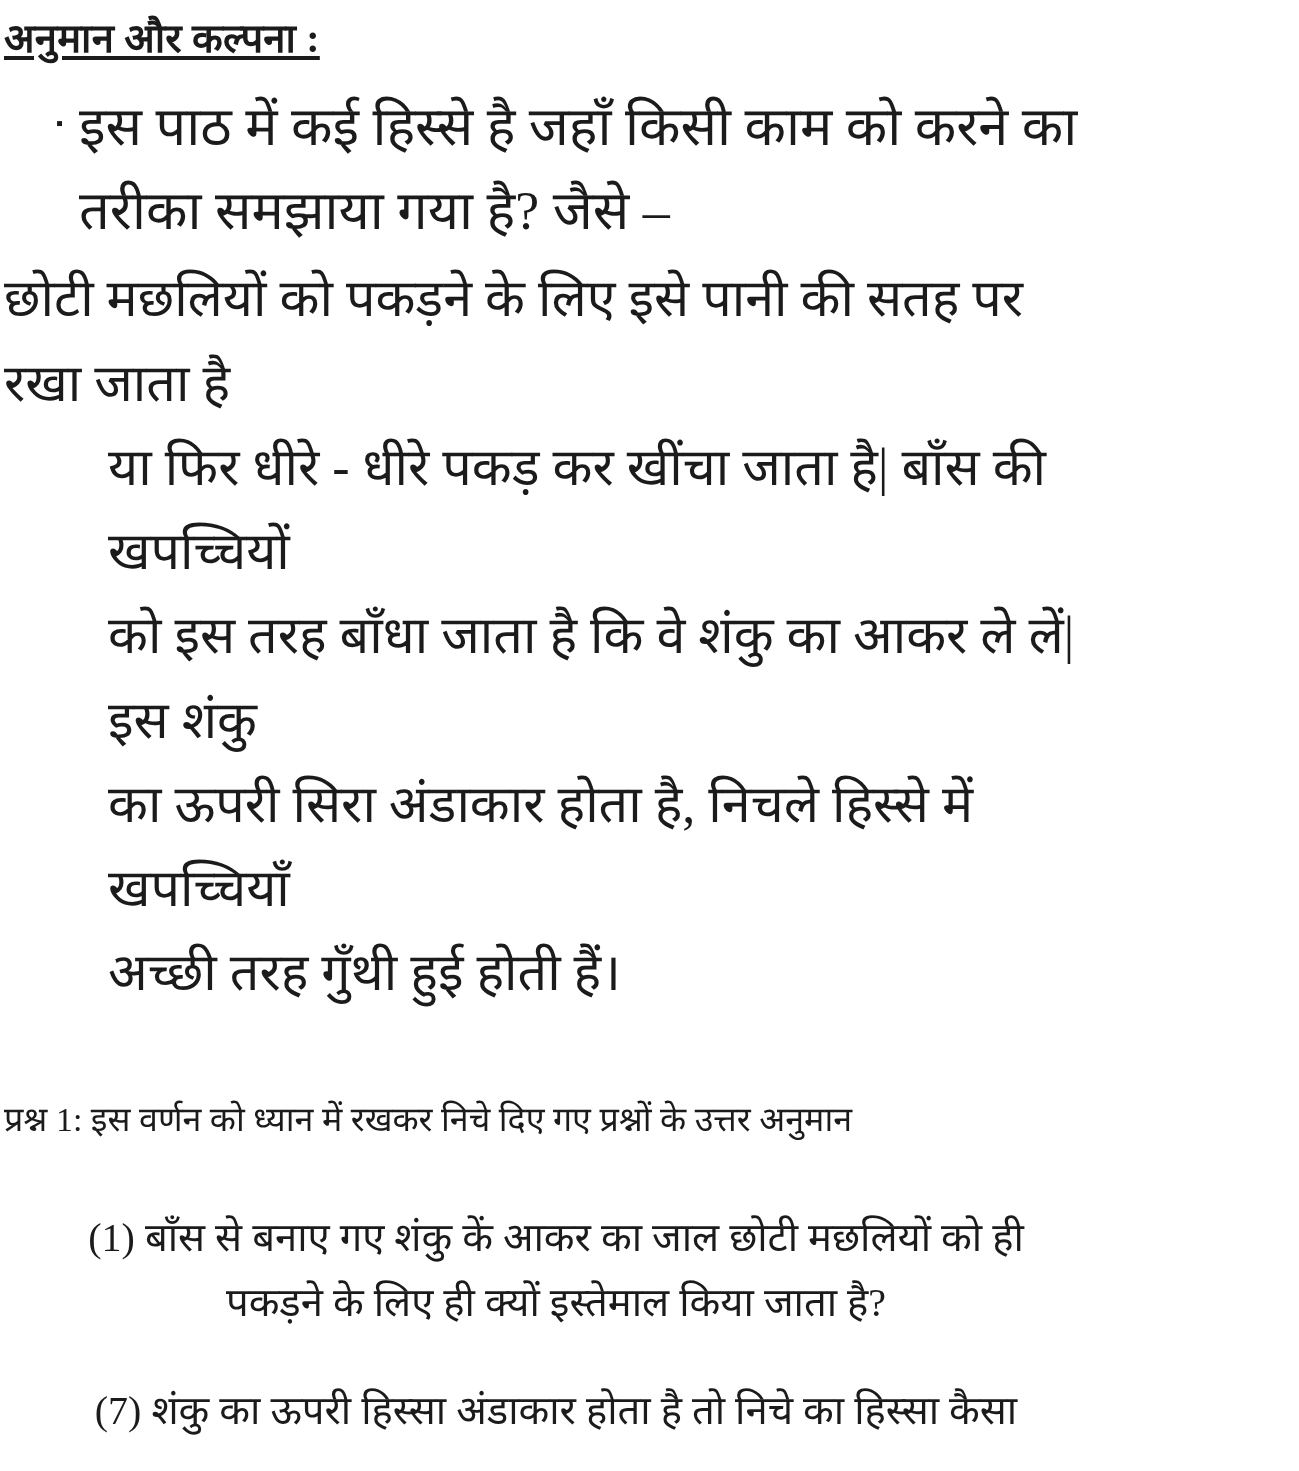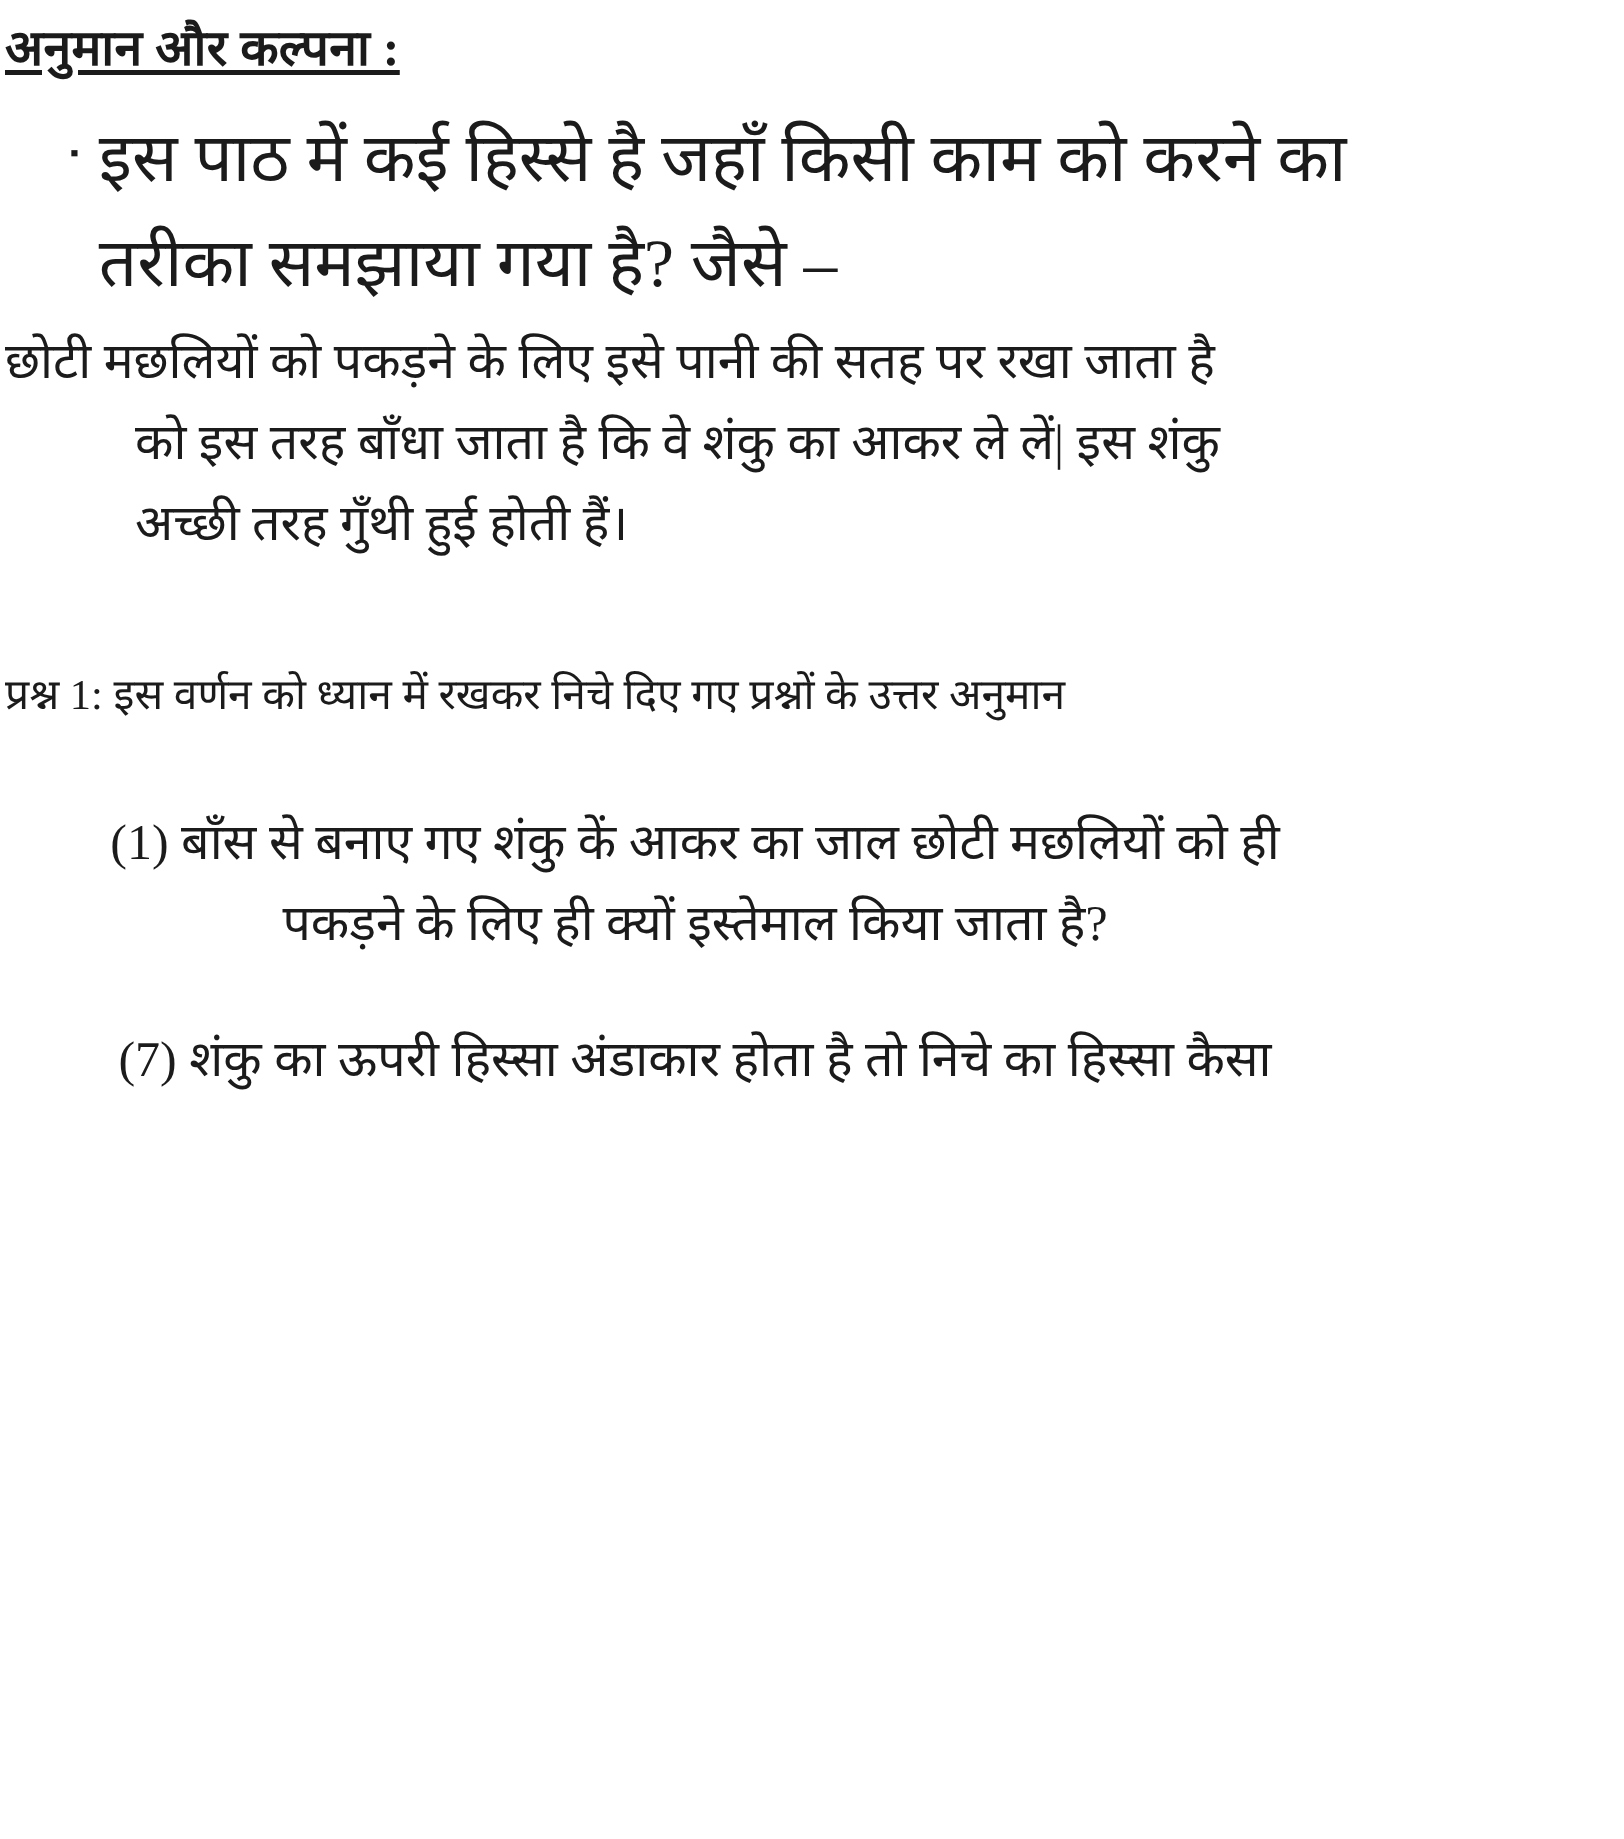--- a/index.html
+++ b/index.html
@@ -41,21 +41,21 @@
     margin-right: 16px;
     color: #1b1b1b;
   }
   .bullet-text {
     font-size: 54px;
     line-height: 1.55;
     flex: 1;
     max-width: 1170px;
   }
   .para-indent {
-    font-size: 40px;
+    font-size: 52px;
     line-height: 1.62;
     margin: 4px 0 0 0;
     text-indent: 0;
     padding-left: 0;
   }
   .para-indent .contline {
     display: block;
     padding-left: 104px;
   }
   .gap-lg { height: 78px; }
@@ -85,21 +85,23 @@
 
   <h1 class="heading">अनुमान और कल्पना :</h1>
 
   <div class="bullet-block">
     <span class="bullet-mark">▪</span>
     <span class="bullet-text">इस पाठ में  कई हिस्से है जहाँ किसी काम को करने का तरीका समझाया गया है? जैसे –</span>
   </div>
 
   <p class="para-indent">
     <span class="nowrap-line">छोटी मछलियों को पकड़ने के लिए इसे पानी की सतह पर रखा जाता है</span>
+    <span class="contline">या फिर धीरे - धीरे पकड़ कर खींचा जाता है| बाँस की खपच्चियों</span>
     <span class="contline">को इस तरह बाँधा जाता है कि वे शंकु का आकर ले लें| इस शंकु</span>
+    <span class="contline">का ऊपरी सिरा अंडाकार होता है,  निचले हिस्से में  खपच्चियाँ</span>
     <span class="contline">अच्छी तरह गुँथी हुई होती हैं।</span>
   </p>
 
   <div class="gap-lg"></div>
 
   <p class="question-label">
     <span class="nowrap-line">प्रश्न 1: इस वर्णन को ध्यान में रखकर निचे दिए गए प्रश्नों के उत्तर अनुमान</span>
   </p>
 
   <div class="gap-md"></div>

